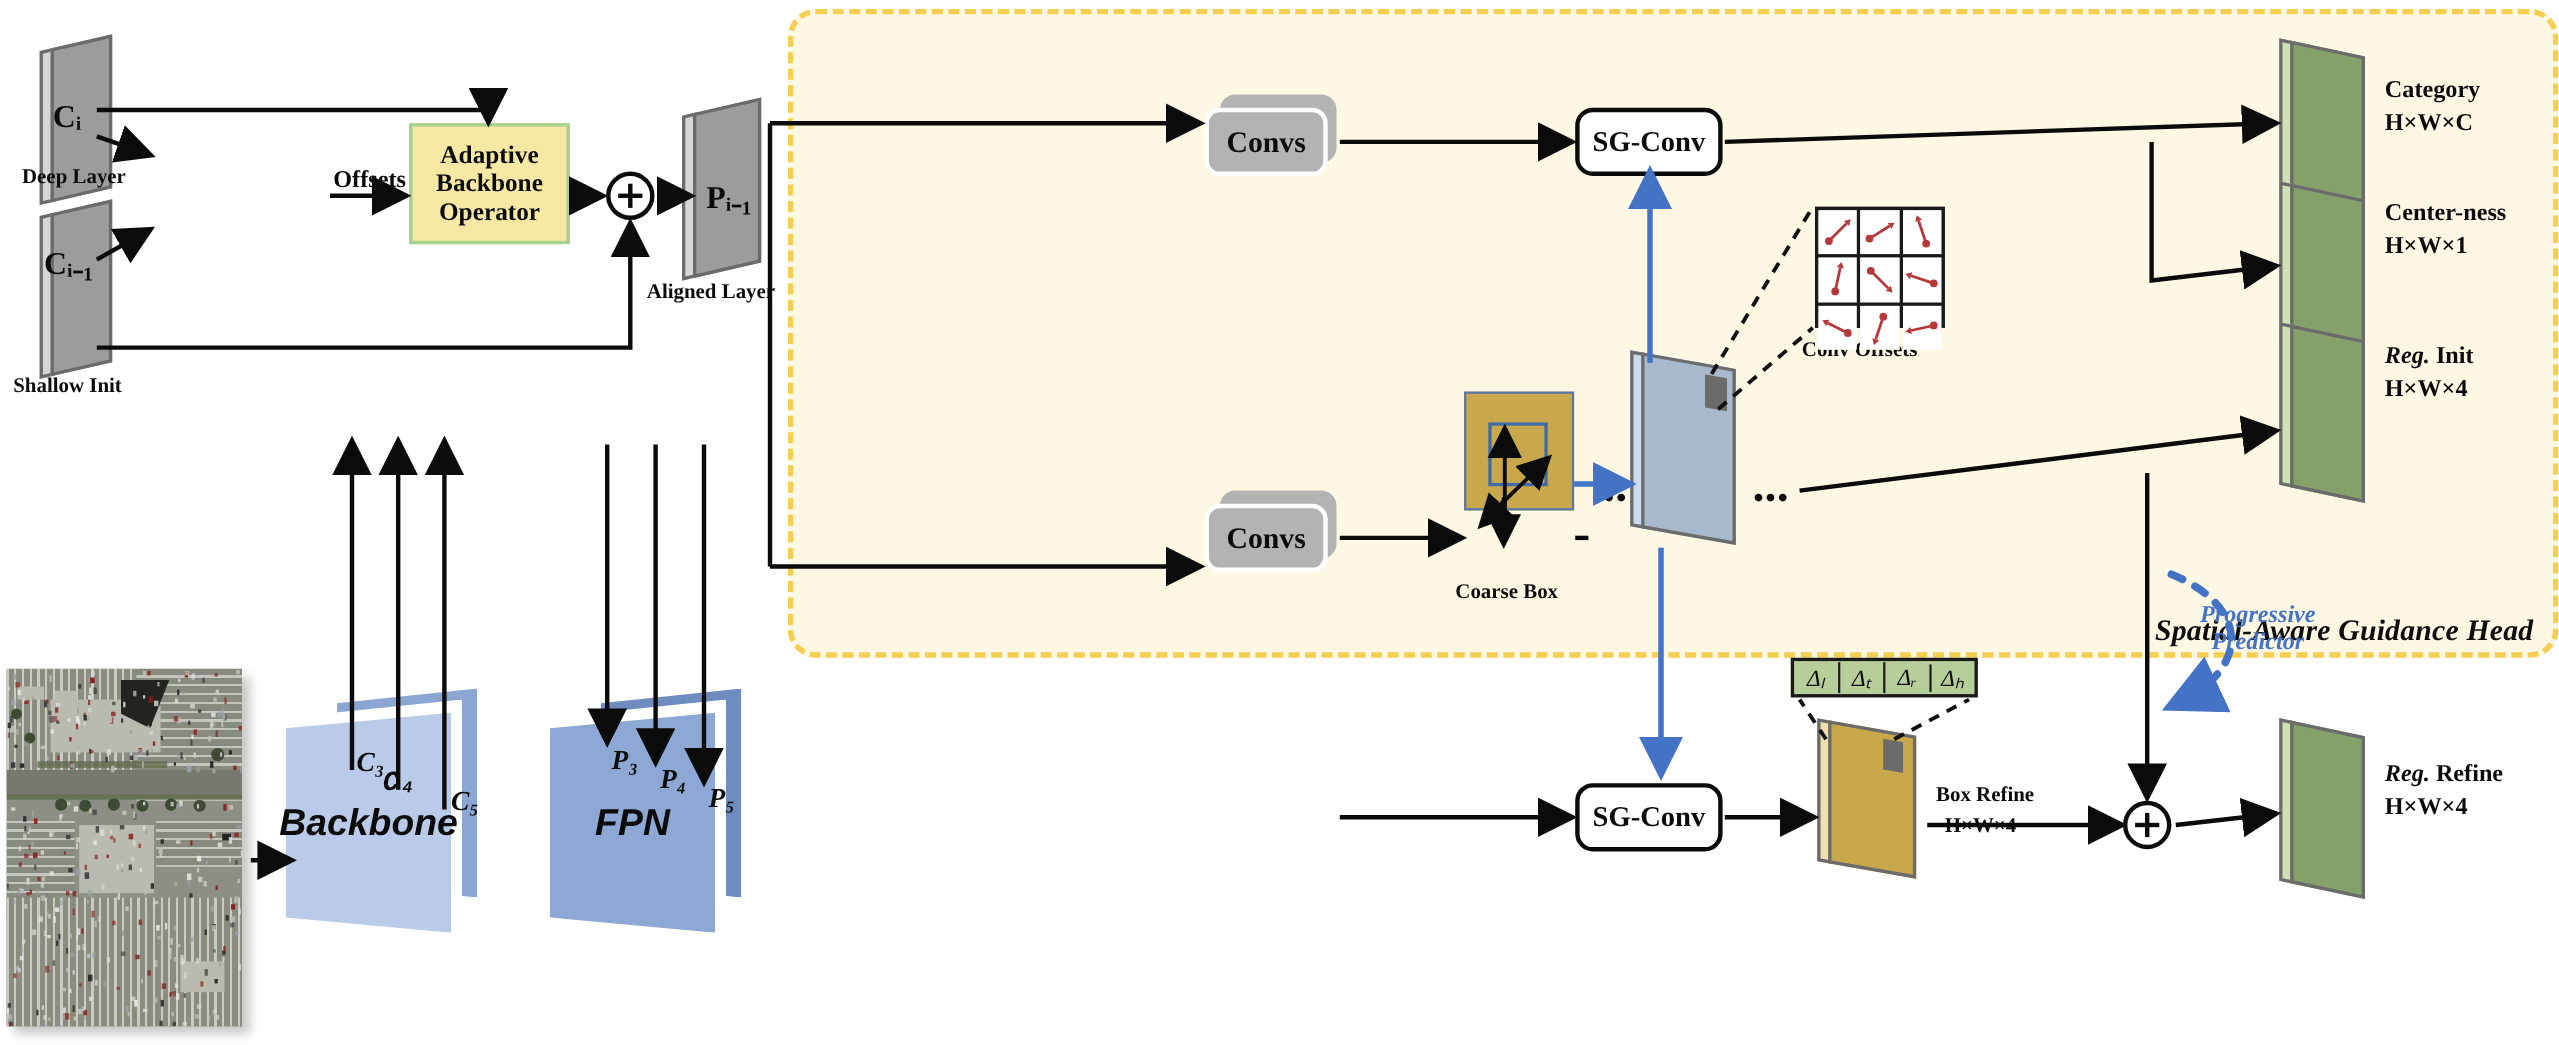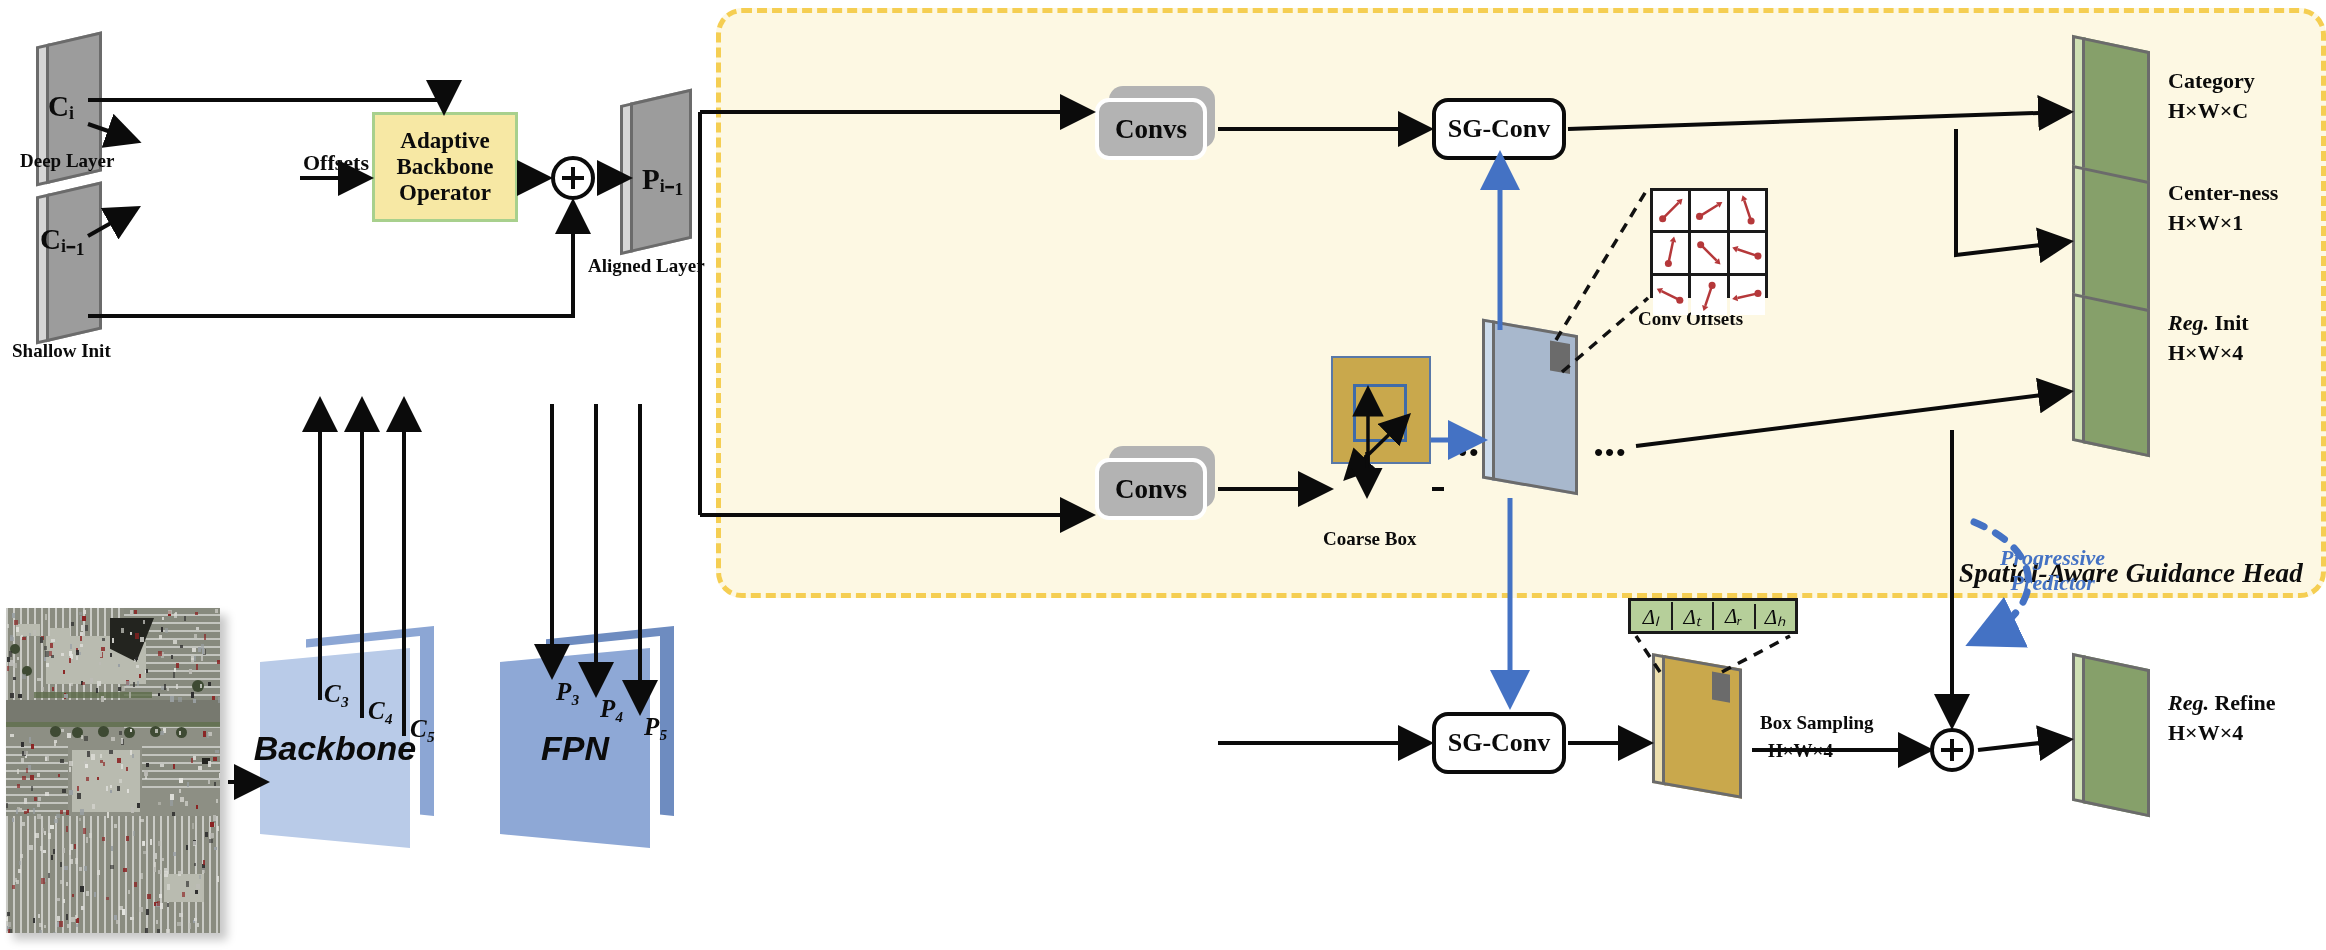--- a/index.html
+++ b/index.html
@@ -606,21 +606,21 @@
   </div>
 
   <div class="netblock" id="fpn" style="left:500px;top:630px;width:180px;height:230px;">
     <div class="b3"></div>
     <div class="b2"></div>
     <div class="b1"></div>
     <div class="cap">FPN</div>
   </div>
 
   <div class="lbl mono-sub" style="left:324px;top:680px;font-size:25px;">C₃</div>
-  <div class="lbl mono-sub" style="left:368px;top:697px;font-size:25px;">C₄</div>
+  <div class="lbl mono-sub" style="left:348px;top:697px;font-size:25px;font-family:Liberation Mono, monospace;">C₄</div>
   <div class="lbl mono-sub" style="left:410px;top:715px;font-size:25px;">C₅</div>
 
   <div class="lbl mono-sub" style="left:556px;top:678px;font-size:25px;">P₃</div>
   <div class="lbl mono-sub" style="left:600px;top:695px;font-size:25px;">P₄</div>
   <div class="lbl mono-sub" style="left:644px;top:713px;font-size:25px;">P₅</div>
 
   <div class="convs" style="left:1095px;top:98px;">
     <div class="back"></div>
     <div class="front">Convs</div>
   </div>
@@ -702,21 +702,21 @@
     <div style="position:absolute;left:60px;top:8px;width:18px;height:28px;background:#6b6b6b;"></div>
   </div>
 
   <div id="deltastrip">
     <div class="d">Δₗ</div>
     <div class="d">Δₜ</div>
     <div class="d">Δᵣ</div>
     <div class="d">Δₕ</div>
   </div>
 
-  <div class="lbl small" style="left:1760px;top:712px;">Box Sampling</div>
+  <div class="lbl small" style="left:1760px;top:712px;">Box Refine</div>
   <div class="lbl small" style="left:1768px;top:740px;">H×W×4</div>
 
   <div class="lbl" style="left:1447px;top:438px;font-size:26px;letter-spacing:2px;">•••</div>
   <div class="lbl" style="left:1594px;top:438px;font-size:26px;letter-spacing:2px;">•••</div>
 
   <div class="plus" style="left:1930px;top:728px;"></div>
 
   <div class="prog" style="left:2000px;top:545px;">
     <span>Progressive</span><br>
     <span>Predictor</span>

